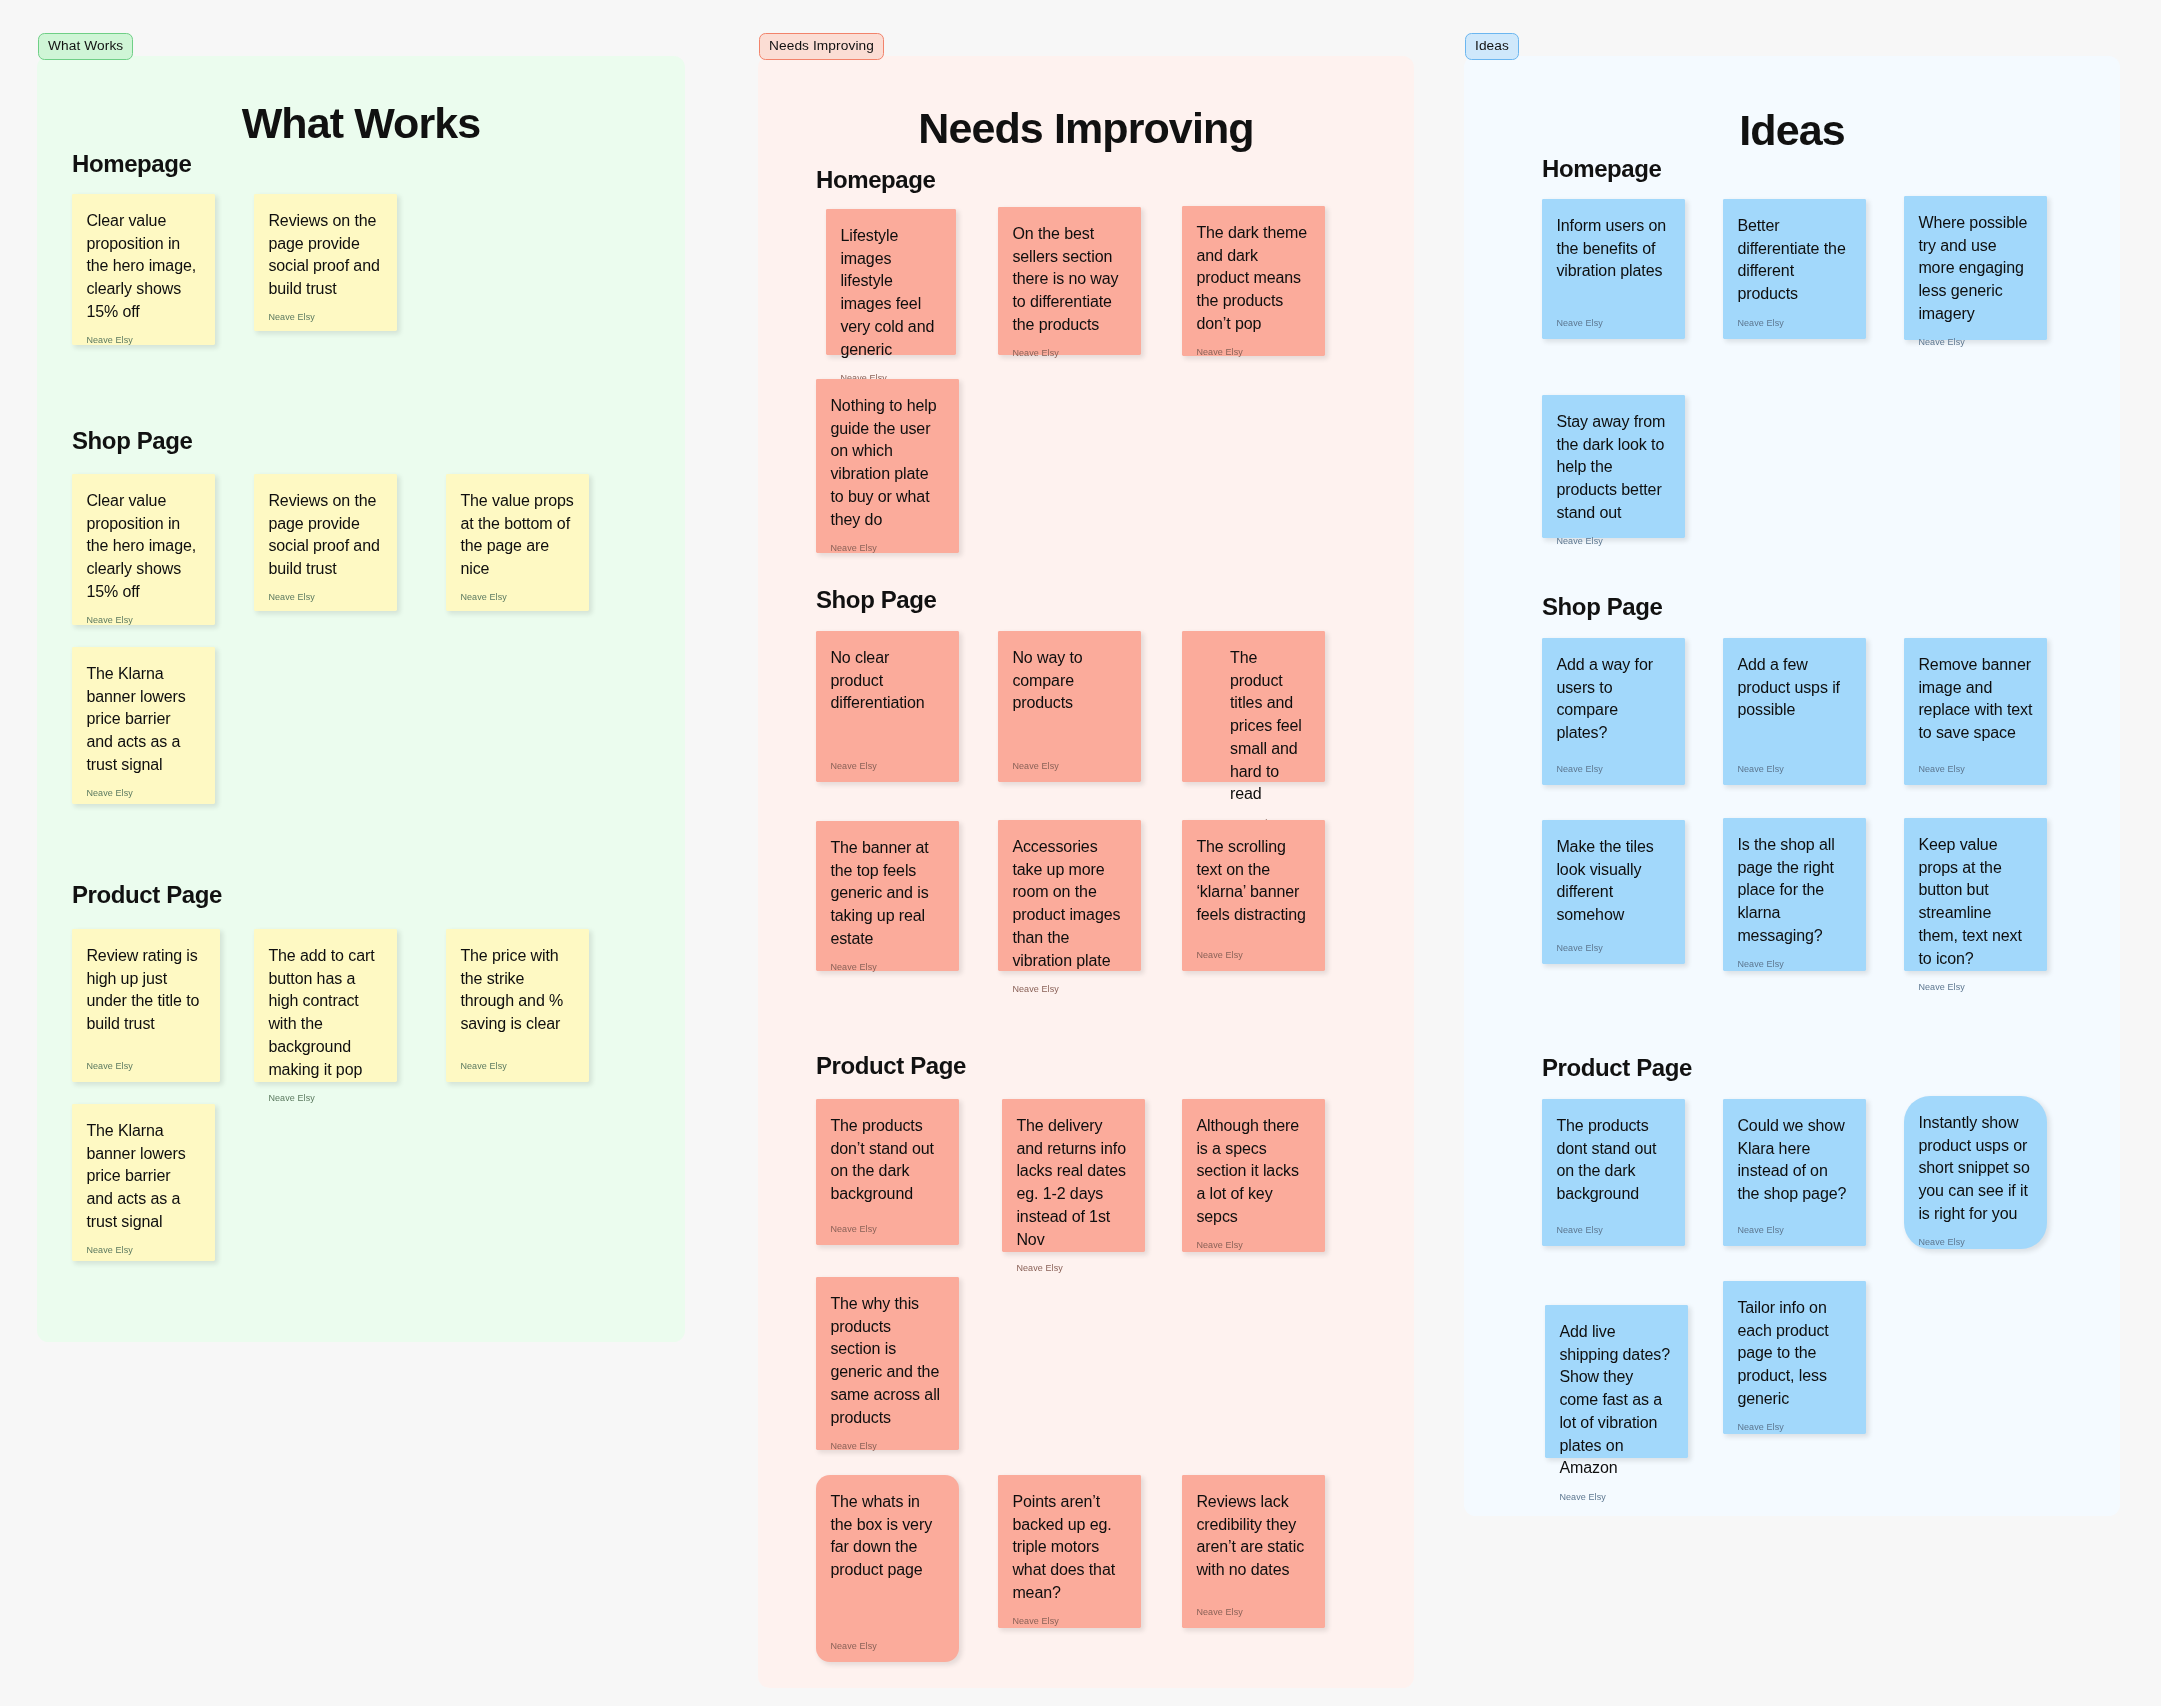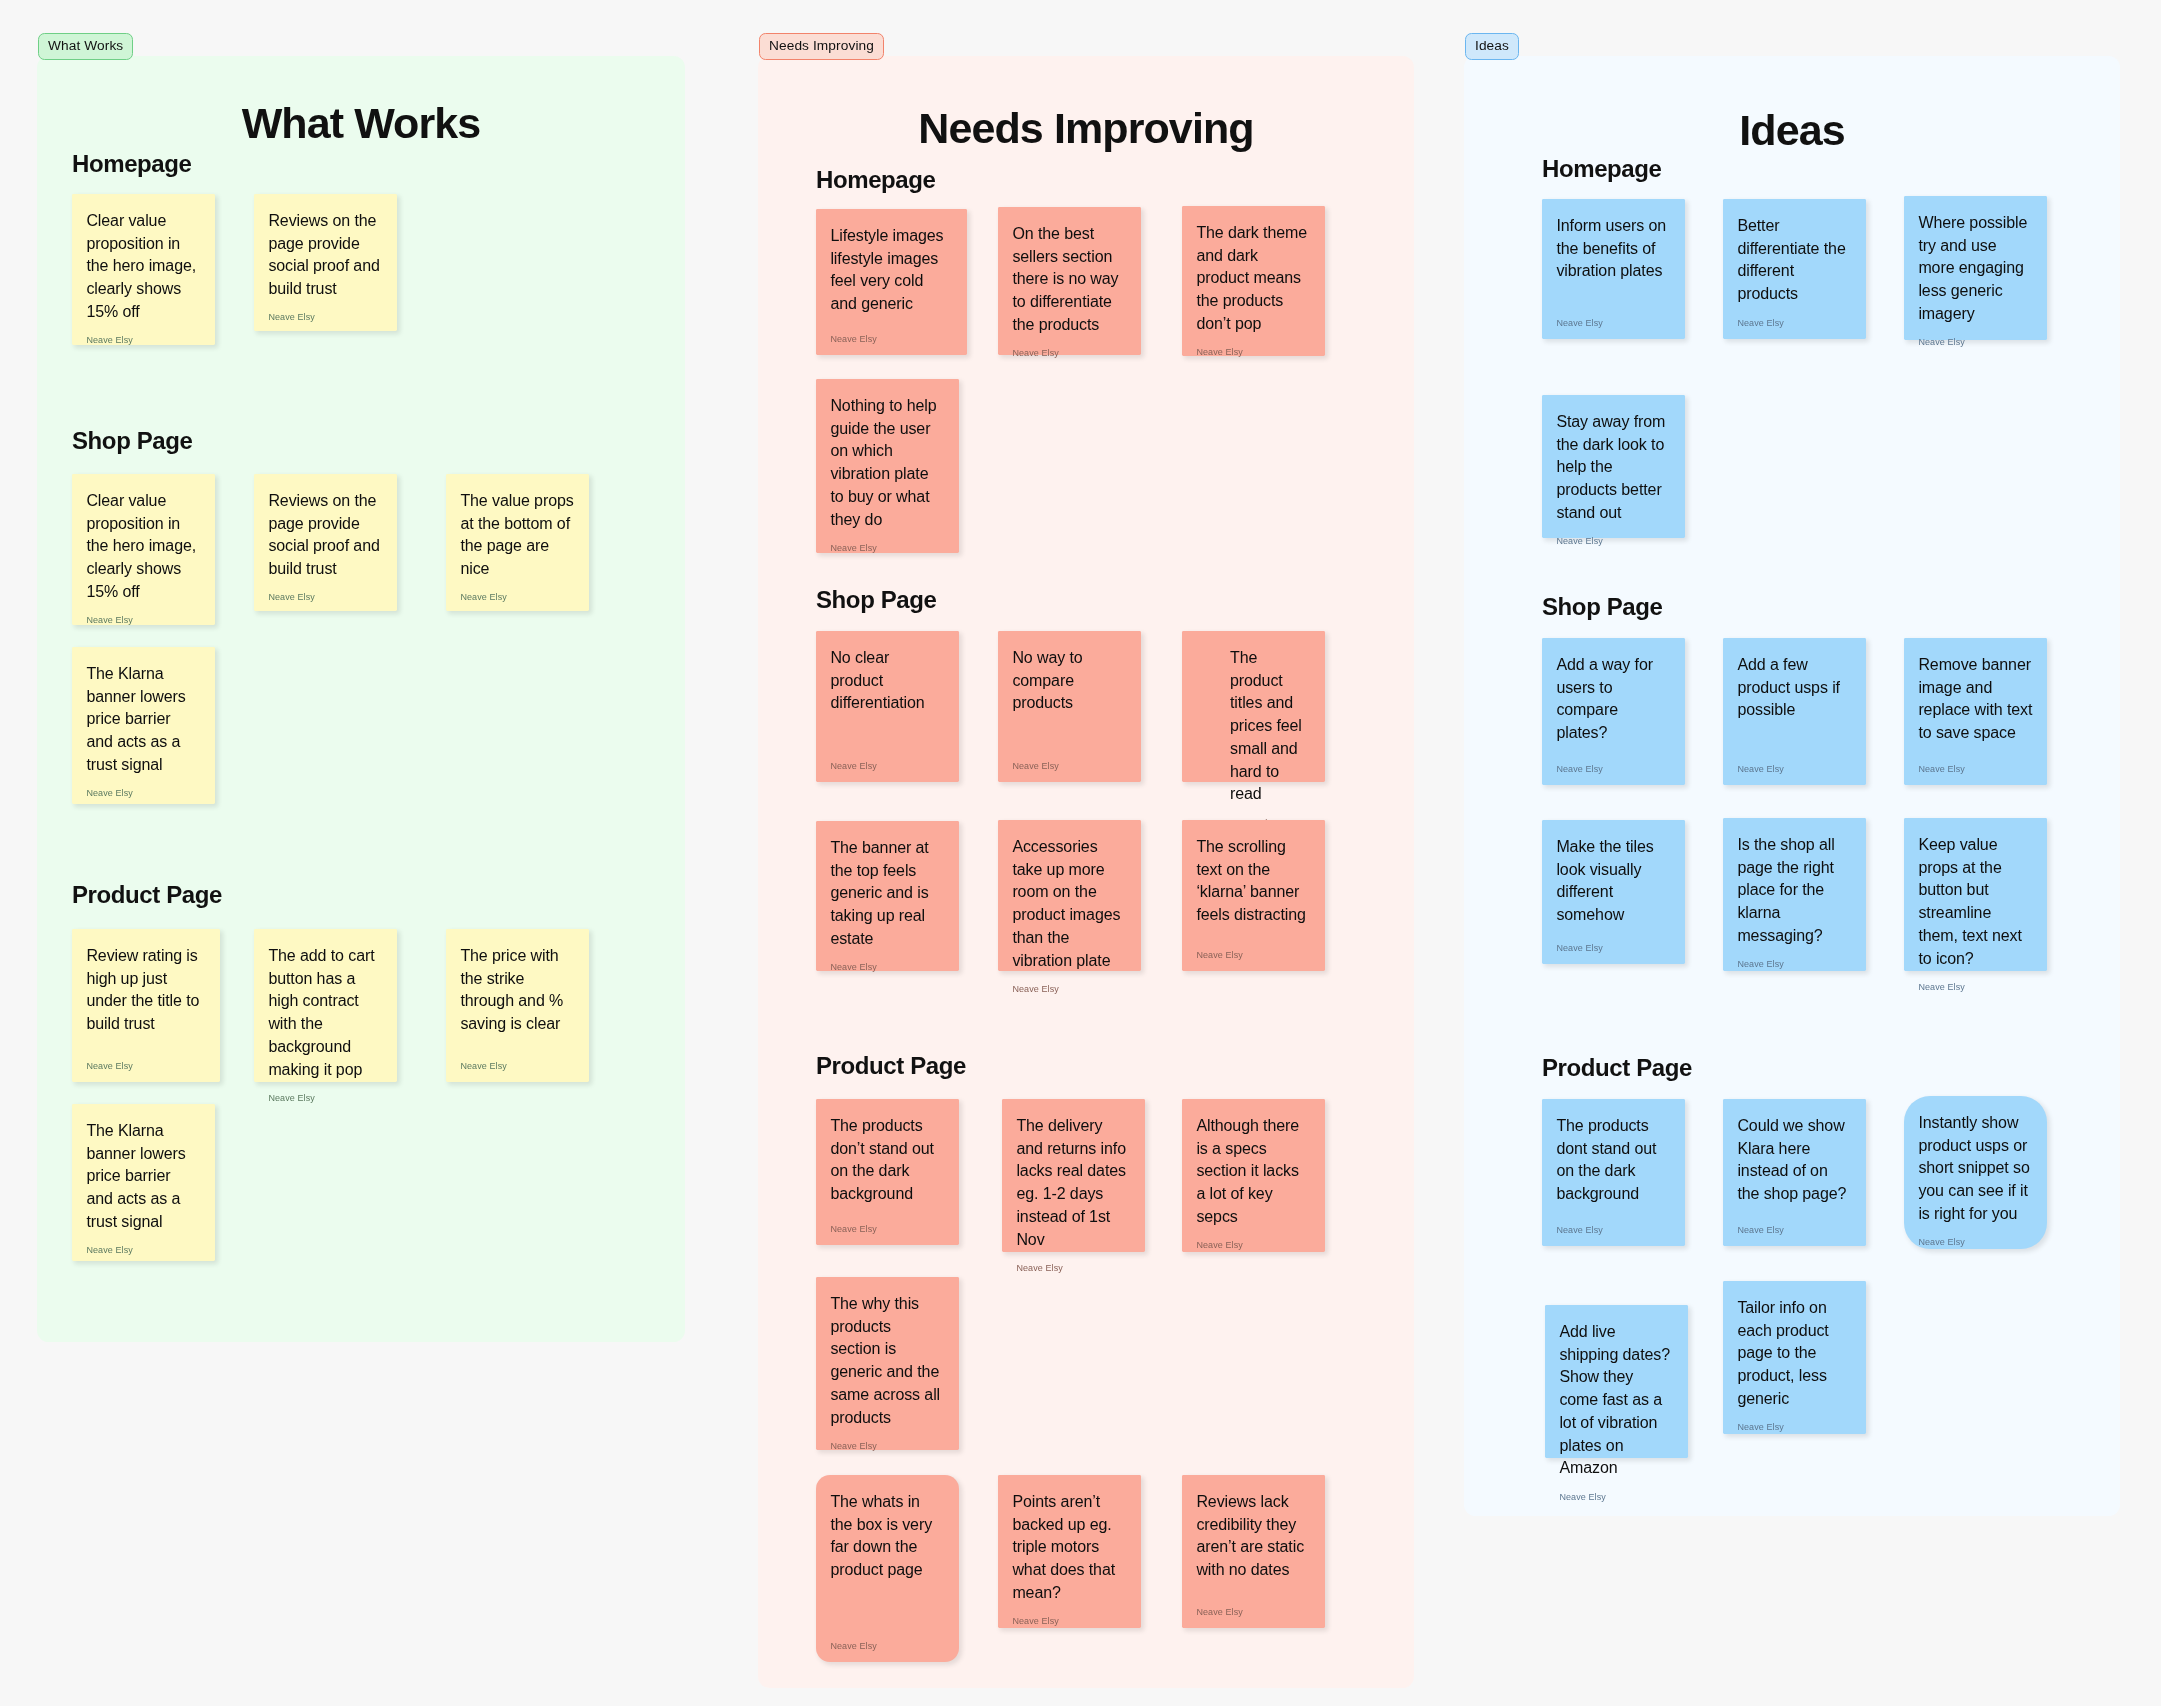--- a/index.html
+++ b/index.html
@@ -163,21 +163,21 @@
       <div class="sticky-author">Neave Elsy</div>
     </div>
   </div>
 
   <div class="frame frame-pink">
     <div class="frame-label">Needs Improving</div>
     <div class="frame-title">Needs Improving</div>
 
     <div class="section-header" style="left:58px; top:110px;">Homepage</div>
 
-    <div class="sticky pink-note" style="left:58px; top:153px; width:151px; height:146px;">
+    <div class="sticky pink-note" style="left:68px; top:153px; width:130px; height:146px;">
       <div class="sticky-text">Lifestyle images lifestyle images feel very cold and generic</div>
       <div class="sticky-author">Neave Elsy</div>
     </div>
     <div class="sticky pink-note" style="left:240px; top:151px; width:143px; height:148px;">
       <div class="sticky-text">On the best sellers section there is no way to differentiate the products</div>
       <div class="sticky-author">Neave Elsy</div>
     </div>
     <div class="sticky pink-note" style="left:424px; top:150px; width:143px; height:150px;">
       <div class="sticky-text">The dark theme and dark product means the products don’t pop</div>
       <div class="sticky-author">Neave Elsy</div>

